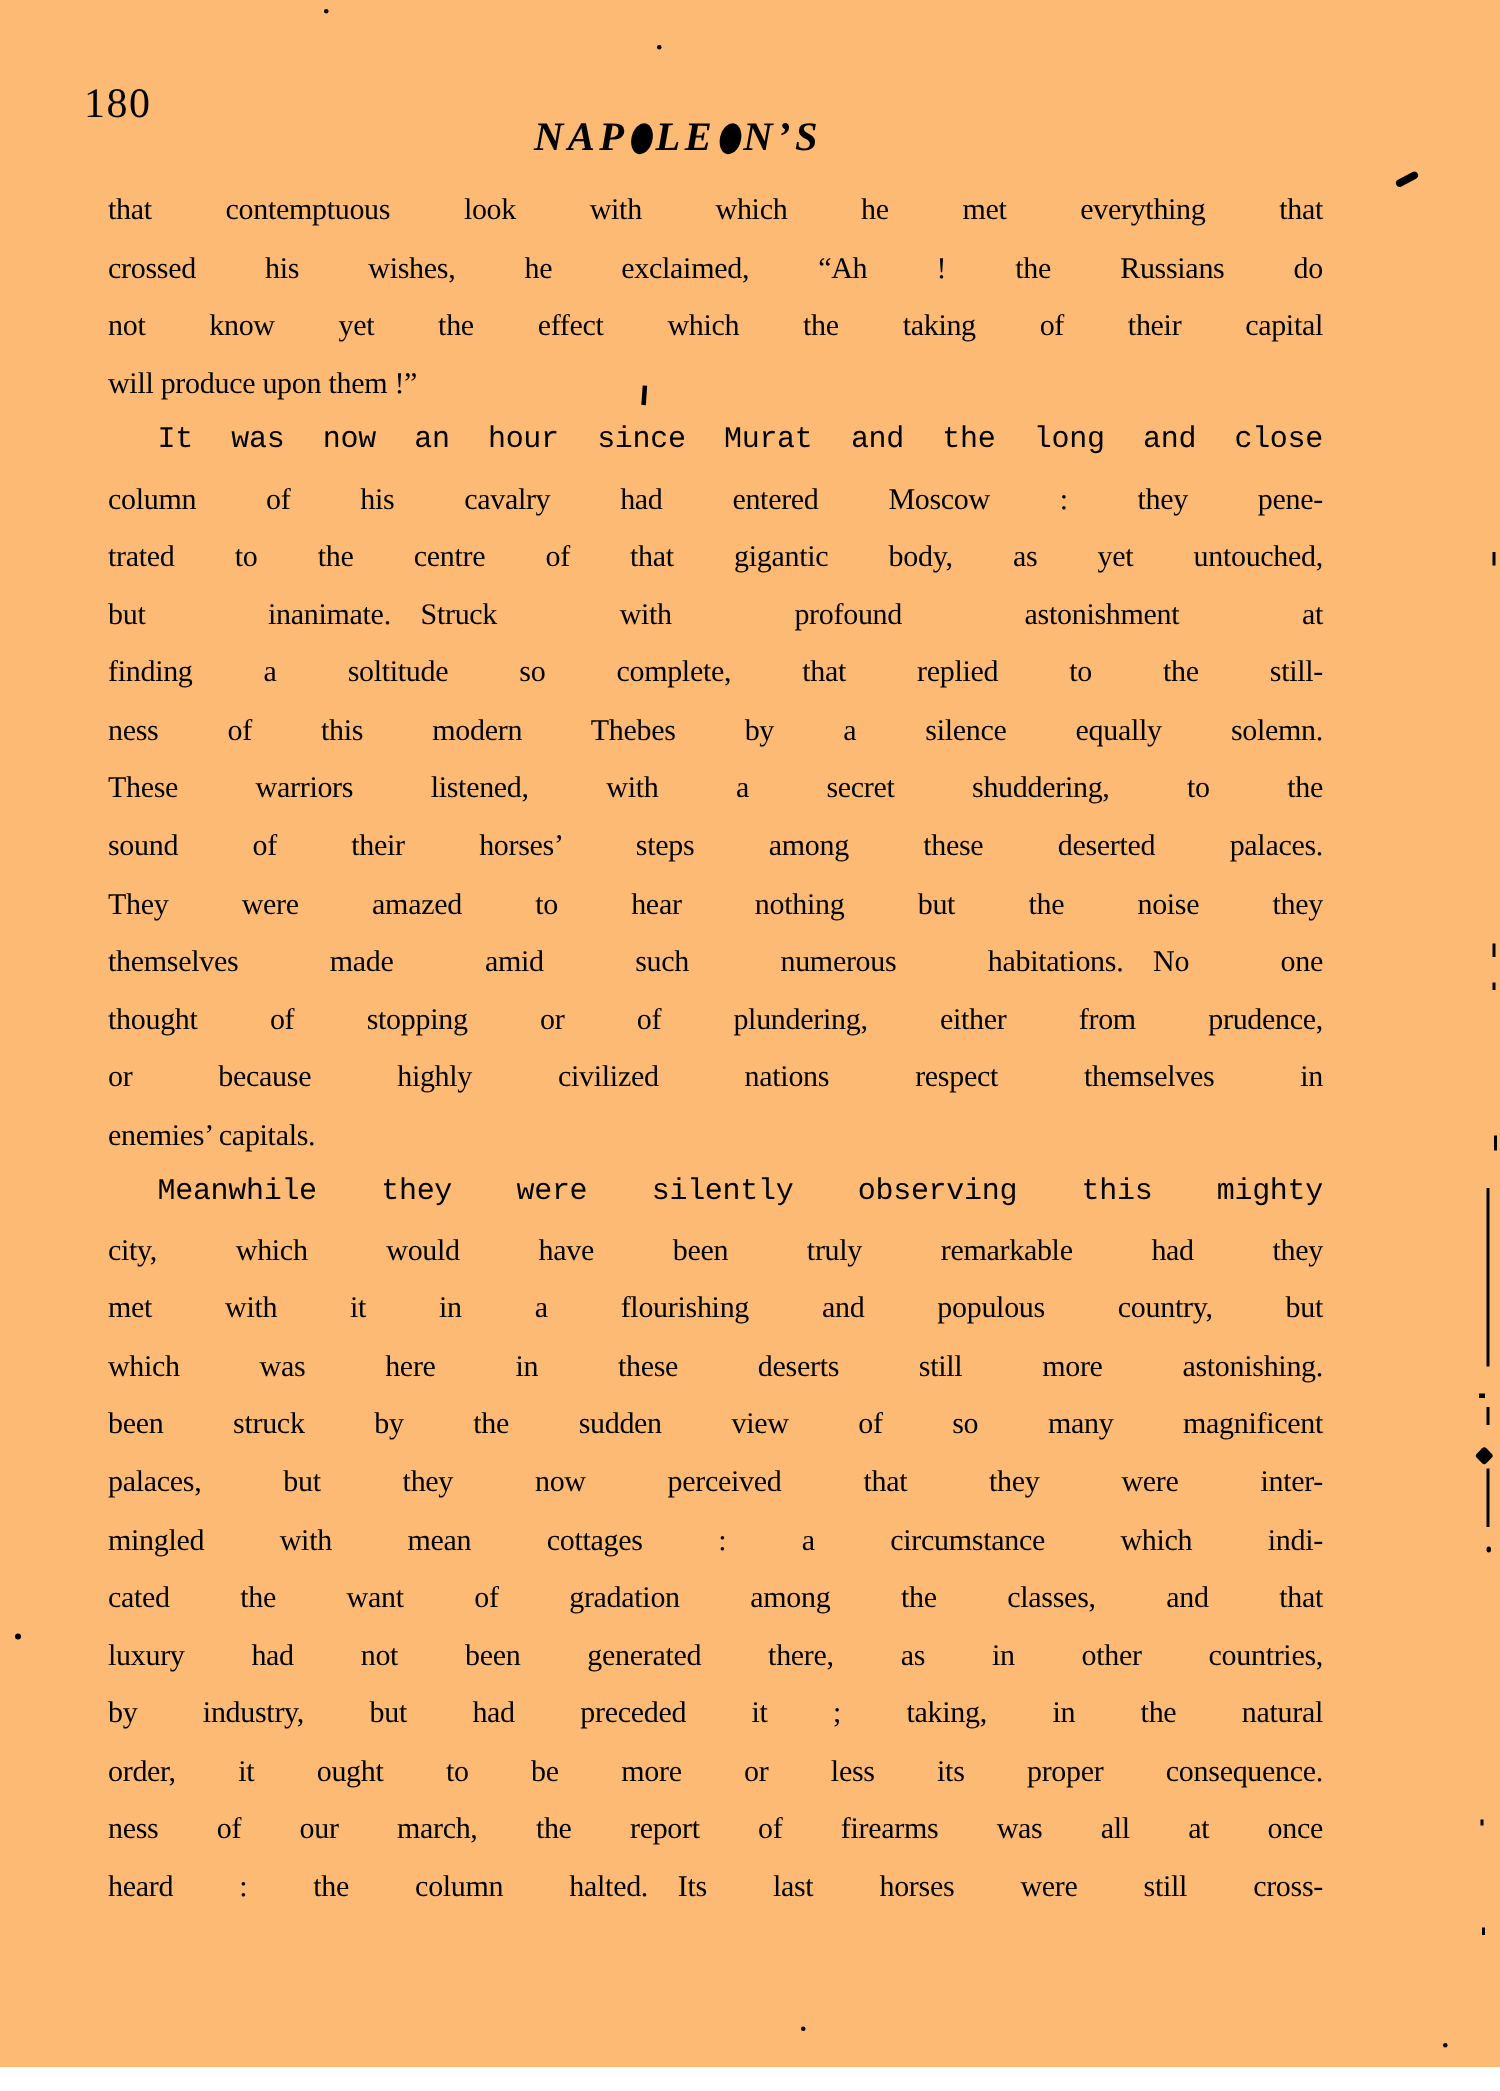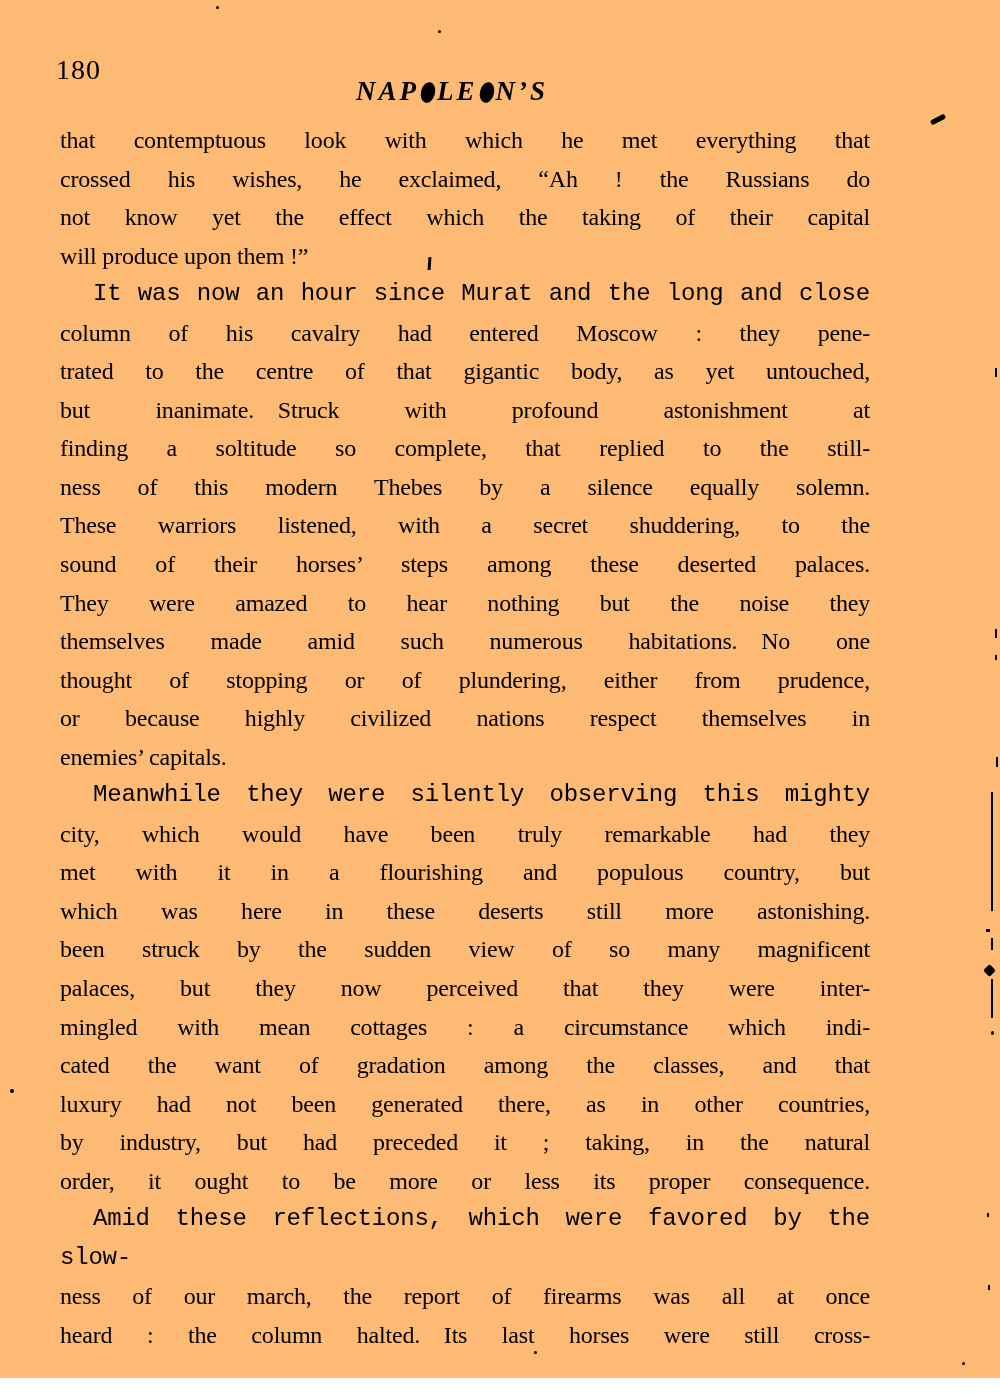--- a/index.html
+++ b/index.html
@@ -39,24 +39,24 @@
     height: 21px;
     background: #000;
     border-radius: 50%;
     transform: rotate(14deg);
     vertical-align: -3px;
     margin: 0 2px;
   }
   
   .text-block {
     position: absolute;
-    left: 60px;
+    left: 72px;
     top: 121px;
     width: 810px;
-    font-size: 24px;
+    font-size: 20px;
     line-height: 38.55px;
     letter-spacing: -0.2px;
     color: #000;
   }
   .line { text-align: justify; text-align-last: justify; }
   .line.endline { text-align-last: left; }
   .line.indent { text-indent: 33px; font-family: Liberation Mono, monospace; }
   
   .artifact { position: absolute; background: #000; }
   .round { border-radius: 50%; }
@@ -94,21 +94,20 @@
       <div class="line">city, which would have been truly remarkable had they</div>
       <div class="line">met with it in a flourishing and populous country, but</div>
       <div class="line">which was here in these deserts still more astonishing.</div>
       <div class="line">been struck by the sudden view of so many magnificent</div>
       <div class="line">palaces, but they now perceived that they were inter-</div>
       <div class="line">mingled with mean cottages : a circumstance which indi-</div>
       <div class="line">cated the want of gradation among the classes, and that</div>
       <div class="line">luxury had not been generated there, as in other countries,</div>
       <div class="line">by industry, but had preceded it ; taking, in the natural</div>
       <div class="line">order, it ought to be more or less its proper consequence.</div>
-      <div class="line indent">Amid these reflections, which were favored by the slow-</div>
       <div class="line">ness of our march, the report of firearms was all at once</div>
       <div class="line">heard : the column halted. Its last horses were still cross-</div>
     </div>
 
   <div class="artifact round" style="left:216px;top:6px;width:3px;height:3px;"></div>
   <div class="artifact round" style="left:438px;top:30px;width:3px;height:3px;"></div>
   <div class="artifact round" style="left:423px;top:93px;width:3px;height:3px;"></div>
   <div class="artifact" style="left:930px;top:117px;width:16px;height:5px;border-radius:3px;transform:rotate(-28deg);"></div>
   <div class="artifact" style="left:428px;top:257px;width:2.5px;height:13px;transform:rotate(4deg);"></div>
   <div class="artifact" style="left:995px;top:368px;width:2px;height:9px;"></div>

